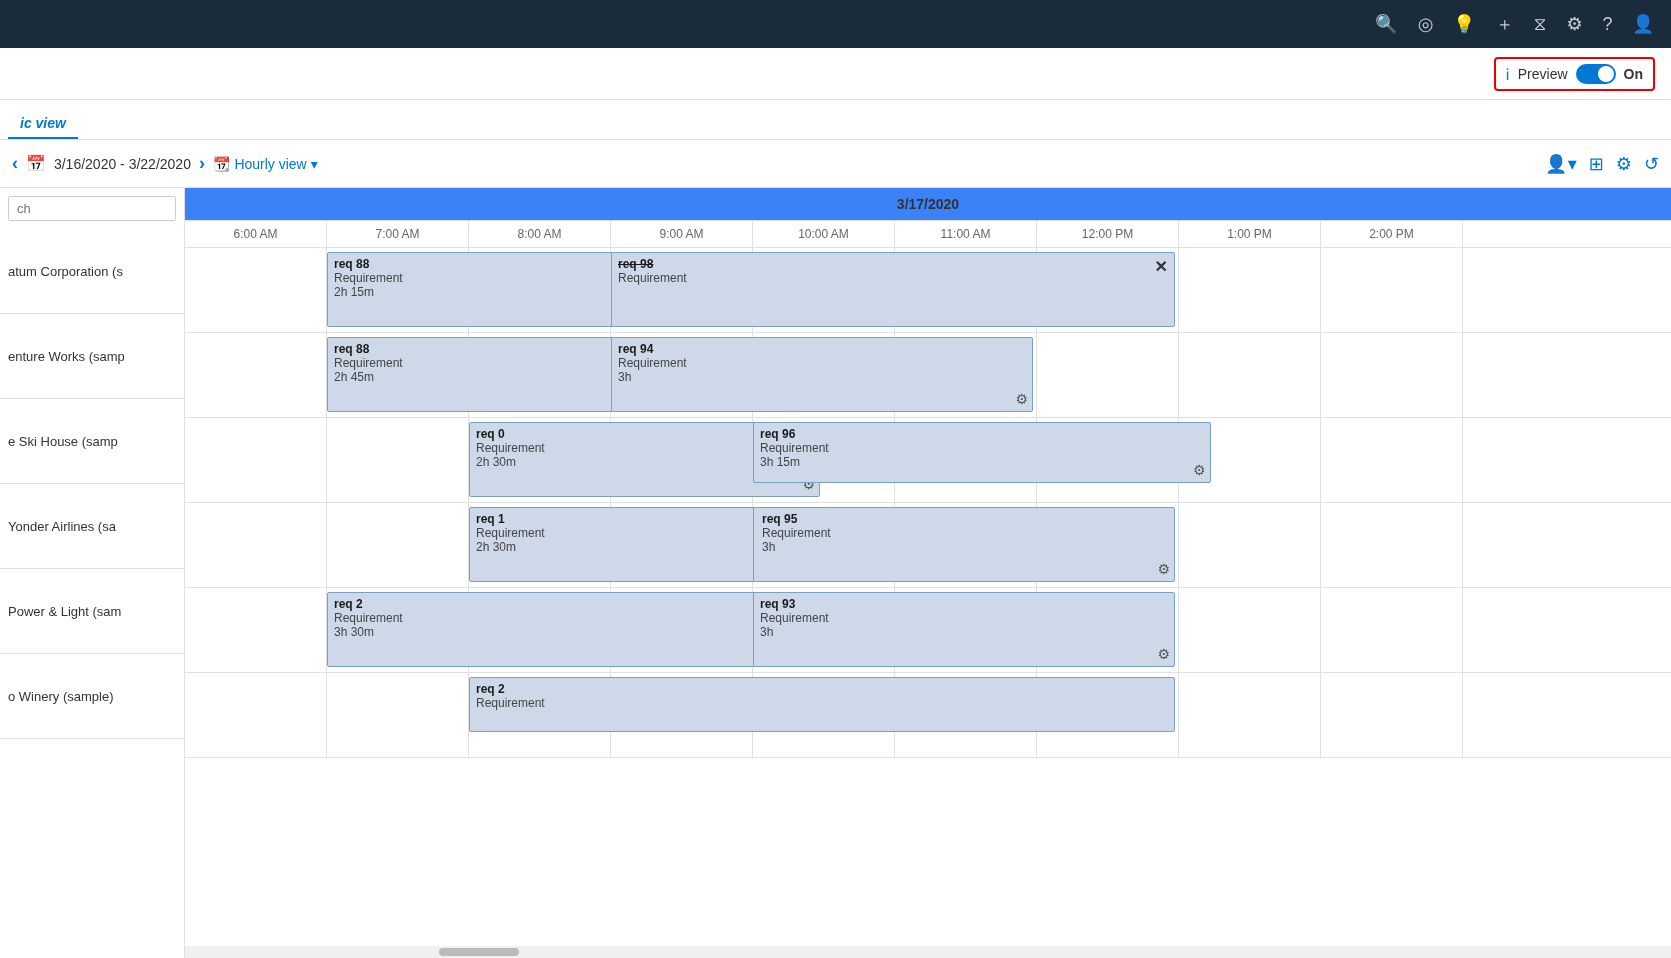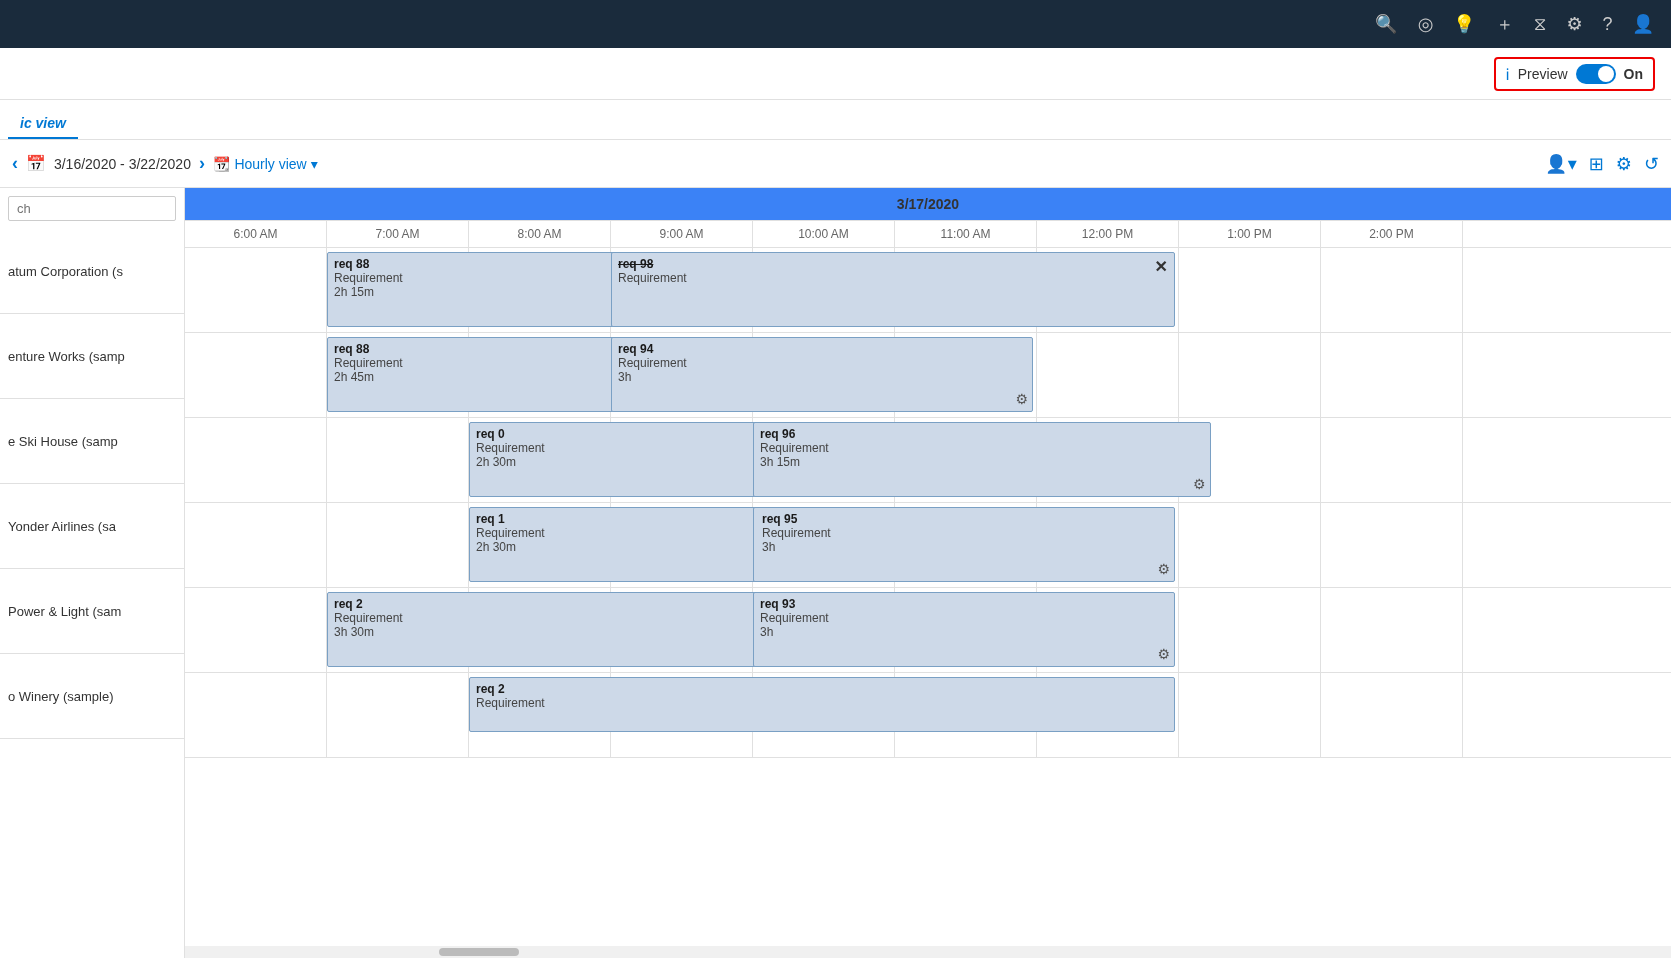--- a/index.html
+++ b/index.html
@@ -451,21 +451,21 @@
           <div class="grid-cell"></div>
           <div class="grid-cell"></div>
           <div class="grid-cell"></div>
           <div class="grid-cell"></div>
           <div class="booking-block" style="left: 284px; width: 351px; top: 4px; height: 75px; position: absolute;">
             <span class="req-name">req 0</span>
             <span class="req-type">Requirement</span>
             <span class="req-duration">2h 30m</span>
             <span class="drag-icon">⚙</span>
           </div>
-          <div class="booking-block" style="left: 568px; width: 457.5px; top: 4px; height: 75px; position: absolute;">
+          <div class="booking-block" style="left: 568px; width: 457.5px; top: 4px; height: 61px; position: absolute;">
             <span class="req-name">req 96</span>
             <span class="req-type">Requirement</span>
             <span class="req-duration">3h 15m</span>
             <span class="drag-icon">⚙</span>
           </div>
         </div>
         <div class="grid-row" style="height: 85px; position: relative; display: flex; border-bottom: 1px solid rgb(224, 224, 224);">
           <div class="grid-cell"></div>
           <div class="grid-cell"></div>
           <div class="grid-cell"></div>

